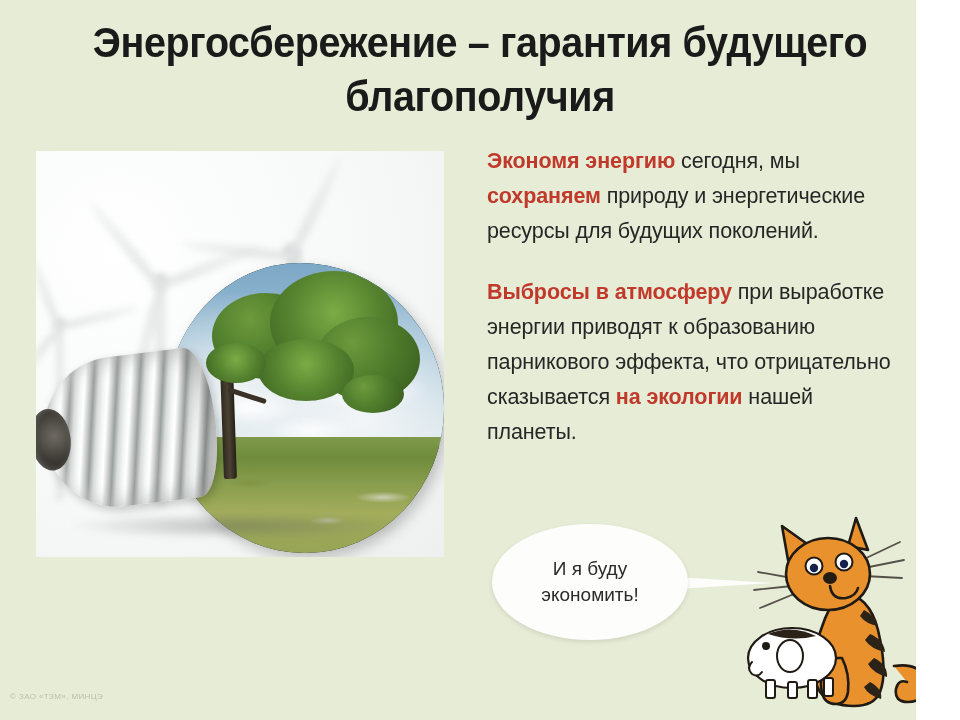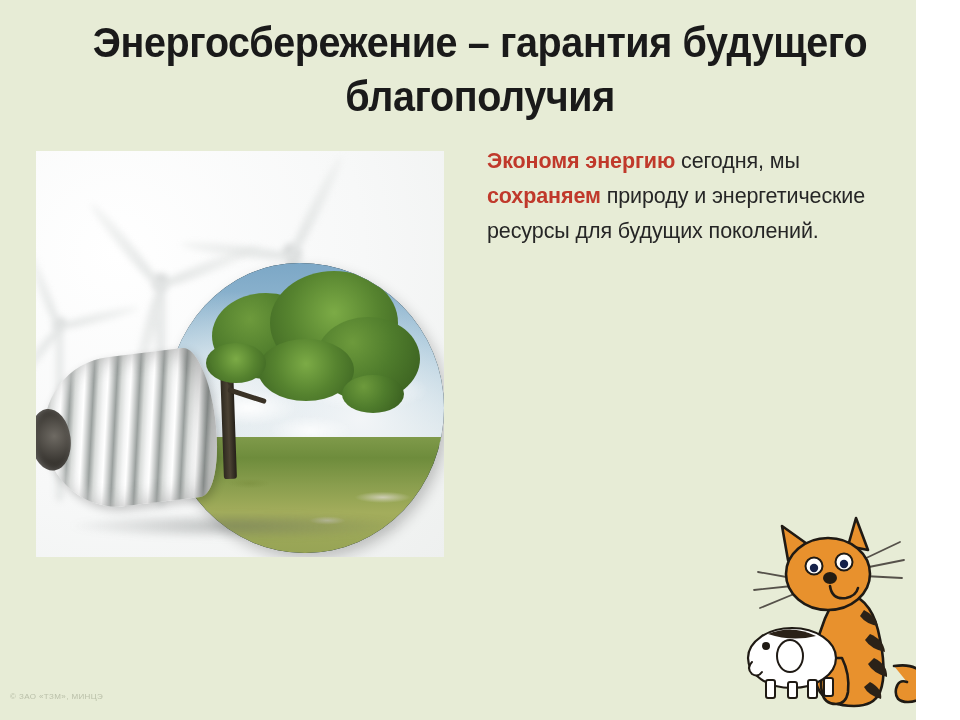--- a/index.html
+++ b/index.html
@@ -349,22 +349,31 @@
         <div class="tip"></div>
       </div>
     </div>
 
     <div class="shadow"></div>
   </div>
 
   <div id="body-text">
     <p><span class="hl">Экономя энергию</span><span> сегодня, мы </span><span class="hl">сохраняем</span><span> природу и энергетические ресурсы для будущих поколений.</span></p>
 
+    <p><span class="hl">Выбросы в атмосферу</span><span> при выработке энергии приводят к образованию парникового эффекта, что отрицательно сказывается </span><span class="hl">на экологии</span><span> нашей планеты.</span></p>
   </div>
 
+  <div id="bubble">
+    <div class="tail"></div>
+    <div class="oval"></div>
+    <div class="btext">
+      <span>И я буду</span>
+      <span>экономить!</span>
+    </div>
+  </div>
 
   <div id="cat-scene">
     <svg width="212" height="200" viewBox="0 0 212 200">
       <g stroke="#1f1a14" stroke-width="2.6" stroke-linejoin="round" stroke-linecap="round">
 
         <g stroke-width="1.8" stroke="#55514a">
           <line x1="48" y1="62" x2="14" y2="56"></line>
           <line x1="48" y1="70" x2="10" y2="74"></line>
           <line x1="50" y1="78" x2="16" y2="92"></line>
         </g>

